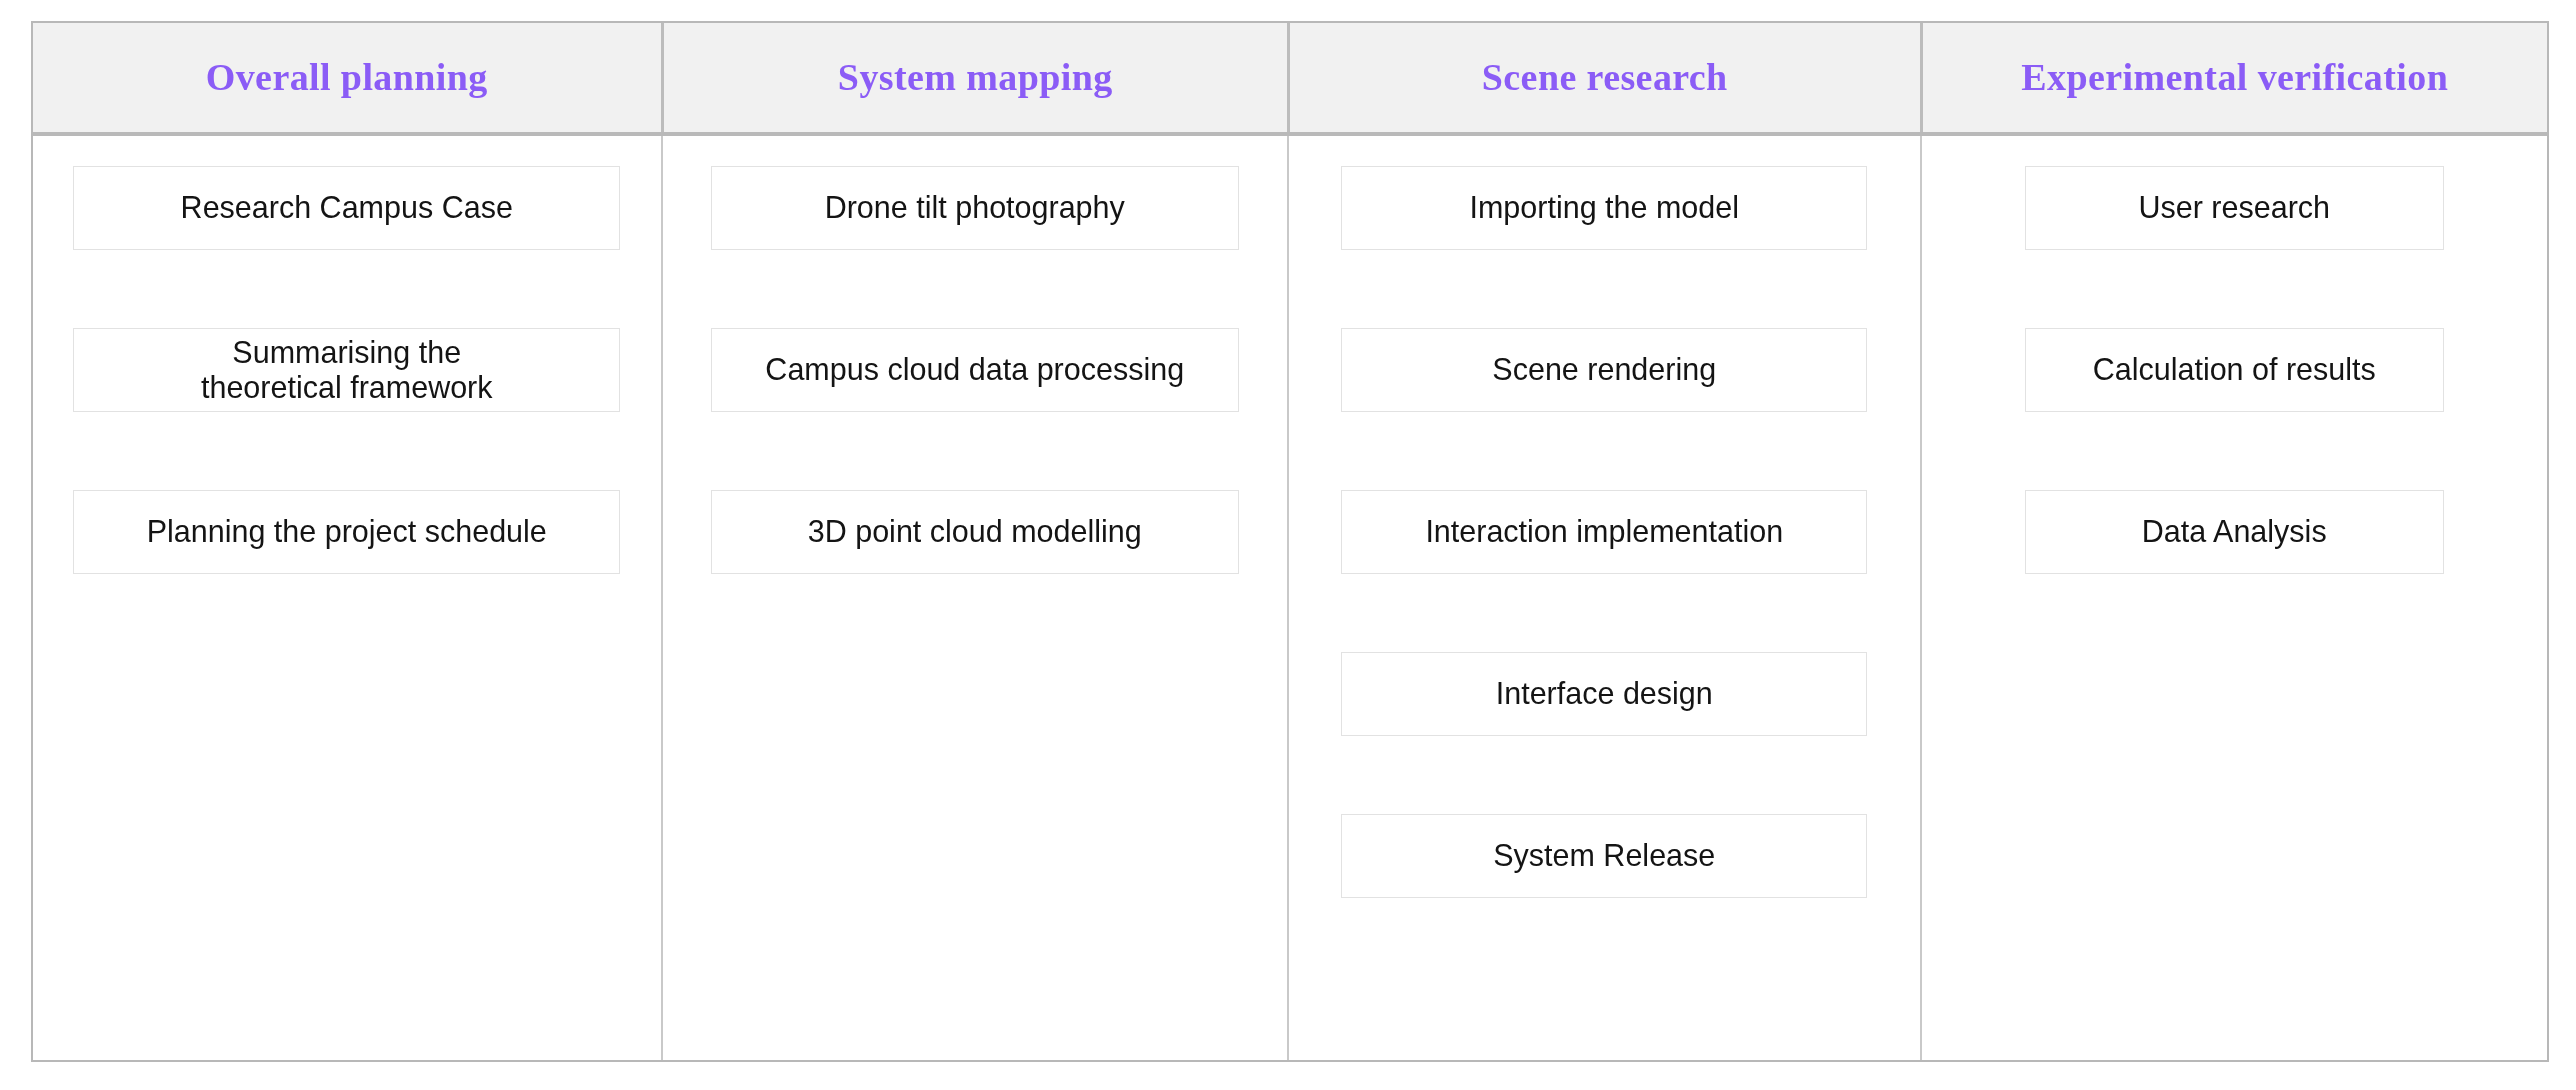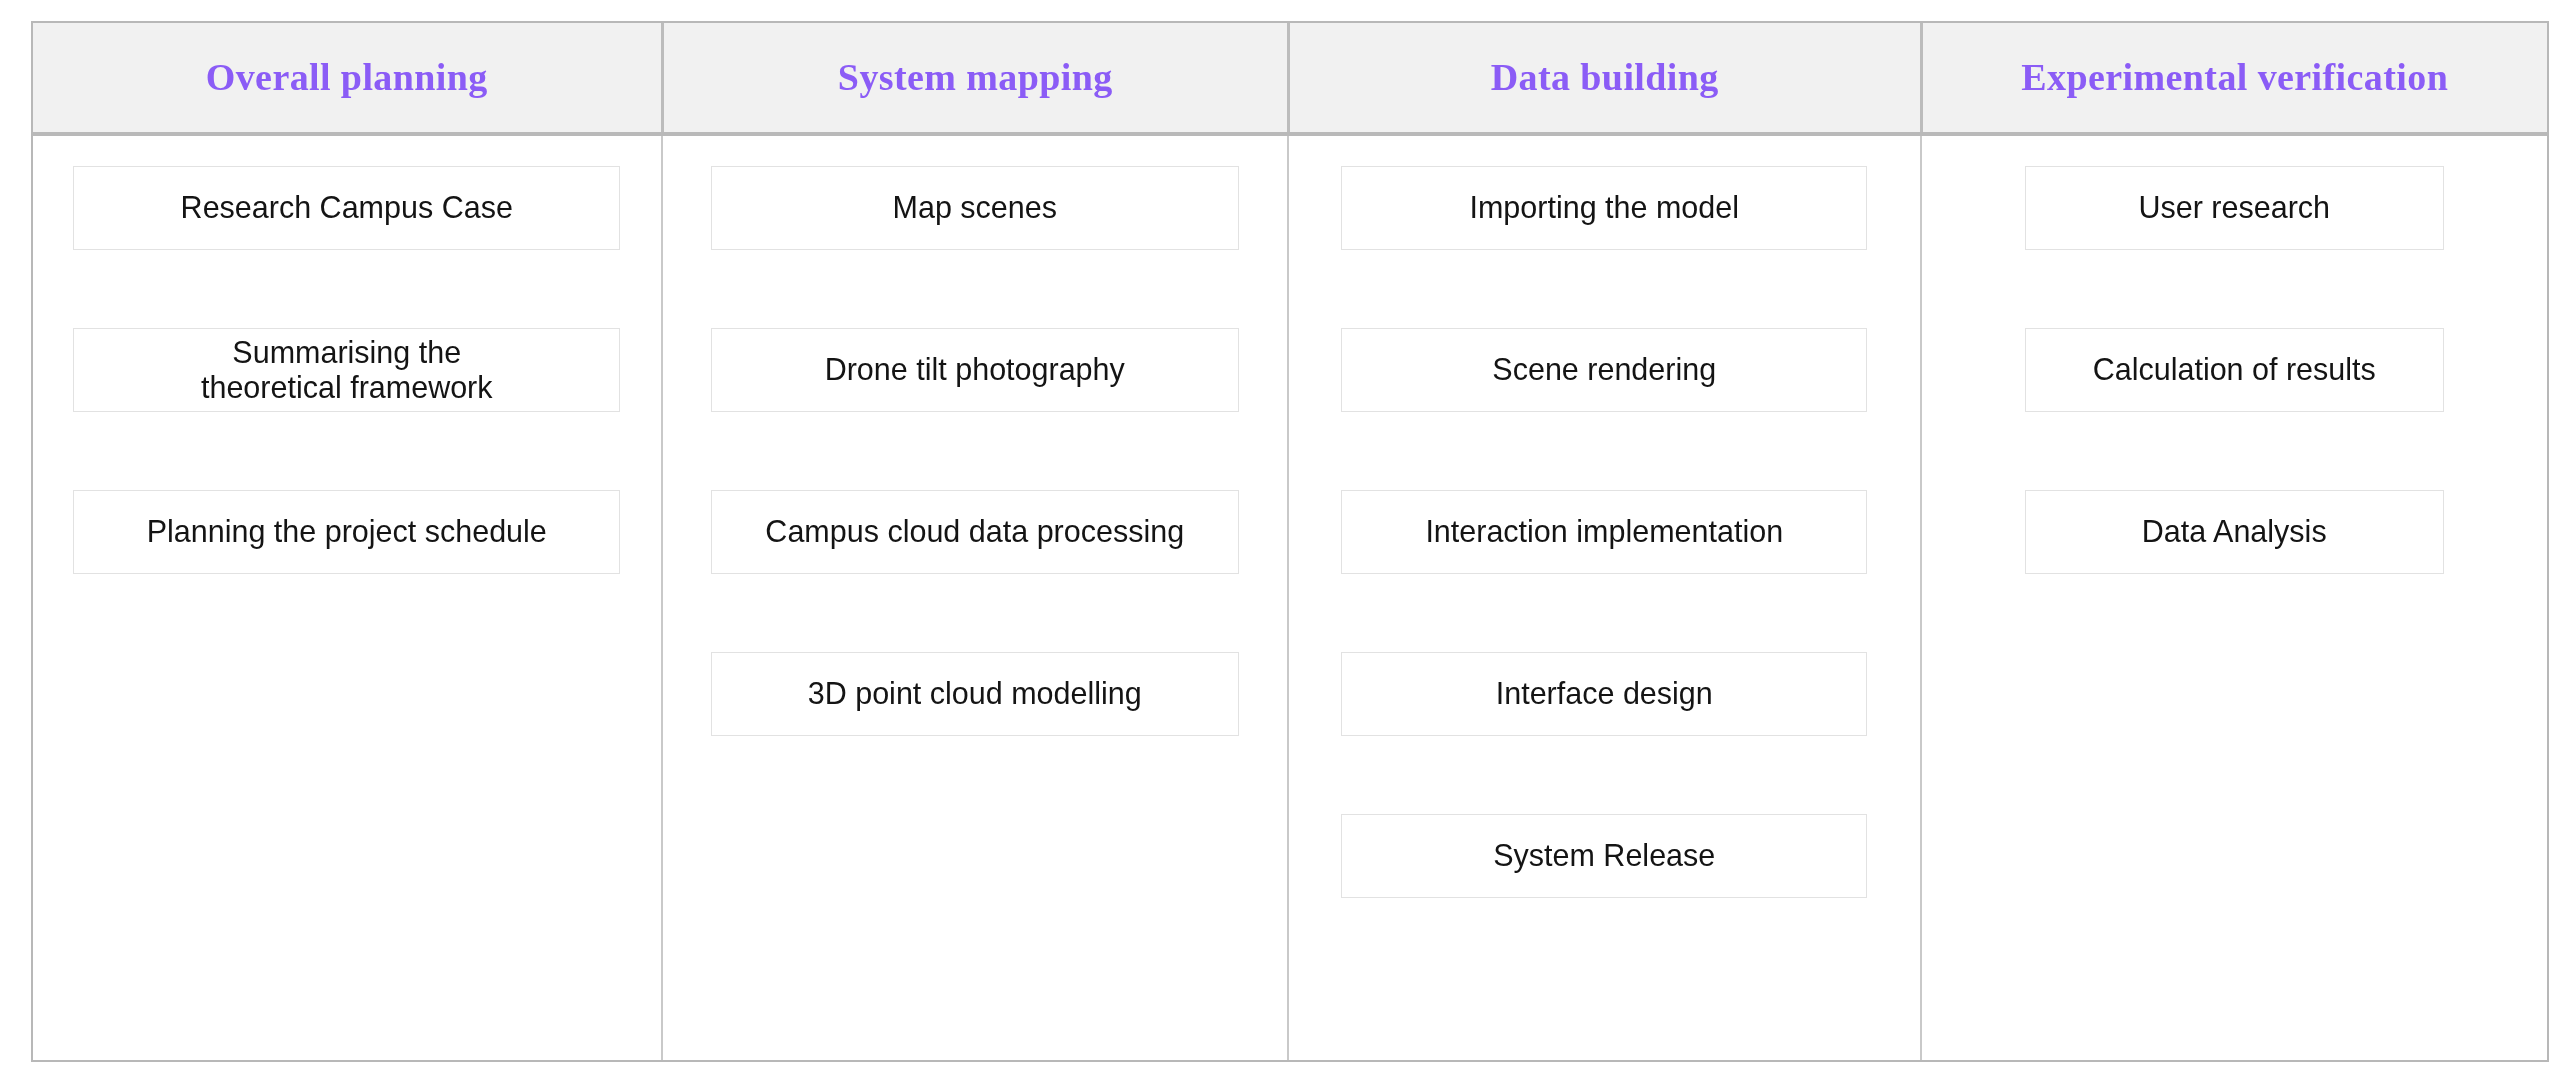--- a/index.html
+++ b/index.html
@@ -105,21 +105,21 @@
   .item-box .line-break { display: block; }
 </style>
 </head>
 <body>
 
 <div id="diagram-root">
 
   <div class="header-row">
     <div class="header-cell col-1">Overall planning</div>
     <div class="header-cell col-2">System mapping</div>
-    <div class="header-cell col-3">Data building</div>
+    <div class="header-cell col-3">Scene research</div>
     <div class="header-cell col-4">Experimental verification</div>
   </div>
 
   <div class="body-row">
 
     <div class="body-cell col-1">
       <div class="item-box">
         <span>Research Campus Case</span>
       </div>
       <div class="item-box two-line">
@@ -127,23 +127,20 @@
           <span class="line-break">Summarising the</span>
           <span class="line-break">theoretical framework</span>
         </span>
       </div>
       <div class="item-box">
         <span>Planning the project schedule</span>
       </div>
     </div>
 
     <div class="body-cell col-2">
-      <div class="item-box">
-        <span>Map scenes</span>
-      </div>
       <div class="item-box">
         <span>Drone tilt photography</span>
       </div>
       <div class="item-box">
         <span>Campus cloud data processing</span>
       </div>
       <div class="item-box">
         <span>3D point cloud modelling</span>
       </div>
     </div>

